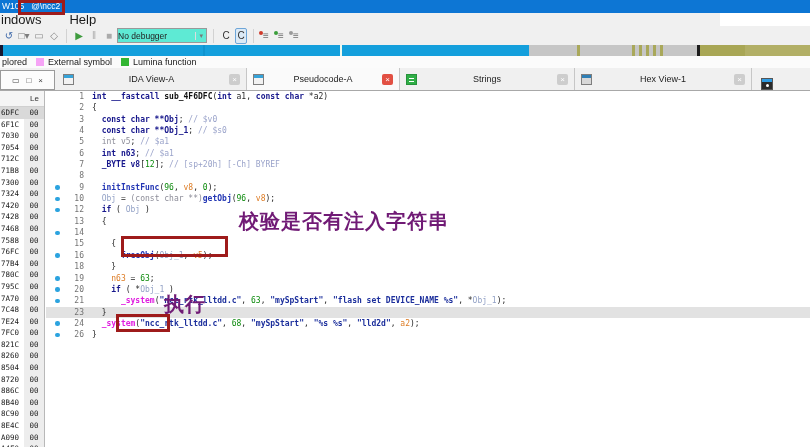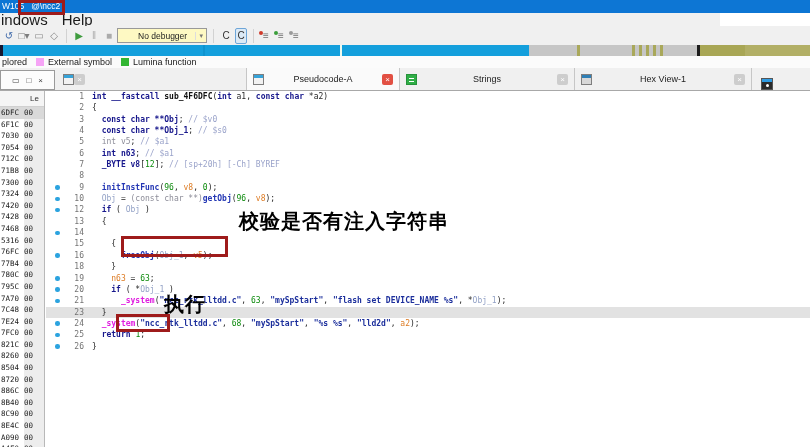--- a/index.html
+++ b/index.html
@@ -3,30 +3,30 @@
 <meta charset="utf-8">
 <style>
   html,body{margin:0;padding:0;background:#fff}
   .screen{position:relative;width:810px;height:447px;overflow:hidden;background:#fff;
           font-family:"Liberation Sans",sans-serif;-webkit-font-smoothing:antialiased}
   .screen *{box-sizing:border-box}
 
   .titlebar{position:absolute;left:0;top:0;width:810px;height:13px;background:#0d76d4;
             color:#fff;font-size:8.5px;line-height:13px;display:flex;gap:7px;padding-left:2px;white-space:pre}
   .menubar{position:absolute;left:0;top:13px;width:720px;height:13px;background:#f0f0f0;
-           font-size:15px;line-height:13px;color:#1a1a1a;display:flex;gap:14px;padding-left:1px}
+           font-size:13px;line-height:13px;color:#1a1a1a;display:flex;gap:28px;padding-left:1px}
   .toolbar{position:absolute;left:0;top:26px;width:810px;height:19px;background:#f0f0f0;
            display:flex;align-items:center;gap:2px;padding-left:3px;font-size:10px}
   .tb-group{display:flex;align-items:center;gap:3px}
   .tb-ic{display:inline-block;min-width:12px;text-align:center;font-size:10px;line-height:14px;position:relative}
   .tb-ic.boxed{border:1px solid #6ea6d8;background:#dceaf6;border-radius:2px}
   .tb-ic .tbdot{position:absolute;left:-1px;top:2px;width:4px;height:4px;border-radius:50%}
   .tb-sep{width:1px;height:14px;background:#d2d2d2;margin:0 4px}
-  .tb-combo{width:90px;height:15px;background:#fef9c3;border:1px solid #999;font-size:8.5px;
-            display:flex;align-items:center;padding-left:20px;color:#222}
+  .tb-combo{width:90px;height:15px;background:#5eead4;border:1px solid #999;font-size:8.5px;
+            display:flex;align-items:center;padding-left:0;color:#222}
   .tb-combo .arrow{margin-left:auto;color:#777;font-size:7px;padding:0 3px;border-left:1px solid #ddd}
 
   .navband{position:absolute;left:0;top:45px;width:810px;height:11px;display:flex;background:#c6c6c6}
   .navband div{height:11px}
 
   .legend{position:absolute;left:0;top:56px;width:810px;height:12px;background:#fbfbfb;
           display:flex;align-items:center;font-size:9px;color:#1a1a1a;gap:4px;padding-left:2px}
   .legend .sw{display:inline-block;width:8px;height:8px;margin-left:5px}
 
   .tabbar{position:absolute;left:0;top:68px;width:810px;height:23px;background:#f0f0f0;border-bottom:1px solid #a8a8a8}
@@ -50,41 +50,41 @@
   .tab-info::before{content:"";position:absolute;left:0;top:0;right:0;height:3px;background:#2f9be2}
   .tab-info::after{content:"";position:absolute;left:4px;top:5px;width:3px;height:3px;background:#fff;border-radius:50%}
 
   .funcpanel{position:absolute;left:0;top:91px;width:45px;height:356px;border-right:1px solid #b8b8b8;
              background:#fff;overflow:hidden}
   .fheader{height:16px;border-bottom:1px solid #d0d0d0;background:#f5f5f5;font-size:8px;color:#333;
            display:flex;align-items:center;justify-content:flex-end;padding-right:5px}
   .frow{height:11.6px;line-height:11.6px;display:flex;font-family:"DejaVu Sans Mono",monospace;font-size:7.5px;color:#1a1a1a}
   .frow.sel{background:#d9d9d9}
   .faddr{width:24px;padding-left:1px;overflow:hidden}
-  .flen{width:20px;background:#ededed;}
+  .flen{width:20px;background:#ededed;text-align:center}
   .frow.sel .flen{background:#d9d9d9}
 
   .codepane{position:absolute;left:46px;top:91px;width:764px;height:356px;background:#fff;overflow:hidden}
   .curline{position:absolute;left:0;width:100%;height:11.35px;background:#e2e2e2}
   .codelines{position:absolute;left:0;top:0;width:100%}
   .cline{position:relative;height:11.35px;line-height:11.35px;white-space:pre;
          font-family:"DejaVu Sans Mono",monospace;font-size:8px}
   .dot{position:absolute;left:9px;top:3.5px;width:4.5px;height:4.5px;border-radius:50%;background:#2ba3df}
   .lnum{position:absolute;left:18px;width:20px;text-align:right;color:#737373;font-size:8px}
   .ctext{position:absolute;left:46px;top:0}
   .c-pl{color:#1f1f1f}.c-kw{color:#17178c;font-weight:bold}.c-fnk{color:#101010;font-weight:bold}
   .c-fn{color:#2336b4;font-weight:bold}.c-ext{color:#e01ee0;font-weight:bold}
   .c-str{color:#1c2f9c;font-weight:bold}.c-num{color:#0c8a0c}.c-var{color:#dd7b23}
   .c-ob{color:#93a2c6}.c-cm{color:#9aa3ca}.c-cst{color:#8c8c98}
 
   .ann-box{position:absolute;border:3px solid #9e1b1b;z-index:60;background:transparent}
   #ann-box-title{left:18px;top:0;width:47px;height:15px}
   #ann-box-has{left:121px;top:236px;width:107px;height:21px}
   #ann-box-sys{left:116px;top:314px;width:54px;height:18px}
-  .ann-text{position:absolute;color:#000000;font-weight:bold;font-size:20px;letter-spacing:1px;z-index:55;white-space:nowrap}
+  .ann-text{position:absolute;color:#701a75;font-weight:bold;font-size:20px;letter-spacing:1px;z-index:55;white-space:nowrap}
   #ann-text-1{left:239px;top:208px}
   #ann-text-2{left:164px;top:291px}
 </style>
 </head>
 <body>
 
 <div class="screen">
 
   <div class="titlebar"><span>W105</span><span>@\ncc2</span></div>
 
@@ -158,20 +158,21 @@
 
   <div class="tabbar"></div>
   <div class="dockctl">
       <span>▭</span>
       <span>□</span>
       <span>×</span>
     </div>
   <div class="tabs">
       <div class="tab t0">
         <span class="ti view"></span>
+        <span class="tlabel">IDA View-A</span>
         <span class="tab-close">×</span>
       </div>
       <div class="tab t1 active">
         <span class="ti view"></span>
         <span class="tlabel">Pseudocode-A</span>
         <span class="tab-close red">×</span>
       </div>
       <div class="tab t2">
         <span class="ti strings"></span>
         <span class="tlabel">Strings</span>
@@ -226,21 +227,21 @@
         </div>
         <div class="frow">
           <span class="faddr">7428</span>
           <span class="flen">00</span>
         </div>
         <div class="frow">
           <span class="faddr">7468</span>
           <span class="flen">00</span>
         </div>
         <div class="frow">
-          <span class="faddr">5316</span>
+          <span class="faddr">7588</span>
           <span class="flen">00</span>
         </div>
         <div class="frow">
           <span class="faddr">76FC</span>
           <span class="flen">00</span>
         </div>
         <div class="frow">
           <span class="faddr">77B4</span>
           <span class="flen">00</span>
         </div>
@@ -328,21 +329,20 @@
         <div class="cline"><span class="lnum">13</span><span class="ctext"><span class="c-pl">  {</span></span></div>
         <div class="cline"><span class="dot"></span><span class="lnum">14</span></div>
         <div class="cline"><span class="lnum">15</span><span class="ctext"><span class="c-pl">    {</span></span></div>
         <div class="cline"><span class="dot"></span><span class="lnum">16</span><span class="ctext"><span class="c-pl">      </span><span class="c-fn">freeObj</span><span class="c-pl">(</span><span class="c-ob">Obj_1</span><span class="c-pl">, </span><span class="c-var">v5</span><span class="c-pl">);</span></span></div>
         <div class="cline"><span class="lnum">18</span><span class="ctext"><span class="c-pl">    }</span></span></div>
         <div class="cline"><span class="dot"></span><span class="lnum">19</span><span class="ctext"><span class="c-pl">    </span><span class="c-var">n63</span><span class="c-pl"> = </span><span class="c-num">63</span><span class="c-pl">;</span></span></div>
         <div class="cline"><span class="dot"></span><span class="lnum">20</span><span class="ctext"><span class="c-pl">    </span><span class="c-kw">if</span><span class="c-pl"> ( *</span><span class="c-ob">Obj_1</span><span class="c-pl"> )</span></span></div>
         <div class="cline"><span class="dot"></span><span class="lnum">21</span><span class="ctext"><span class="c-pl">      </span><span class="c-ext">_system</span><span class="c-pl">(</span><span class="c-str">"ncc_rtk_lltdd.c"</span><span class="c-pl">, </span><span class="c-num">63</span><span class="c-pl">, </span><span class="c-str">"mySpStart"</span><span class="c-pl">, </span><span class="c-str">"flash set DEVICE_NAME %s"</span><span class="c-pl">, *</span><span class="c-ob">Obj_1</span><span class="c-pl">);</span></span></div>
         <div class="cline"><span class="lnum">23</span><span class="ctext"><span class="c-pl">  }</span></span></div>
         <div class="cline"><span class="dot"></span><span class="lnum">24</span><span class="ctext"><span class="c-pl">  </span><span class="c-ext">_system</span><span class="c-pl">(</span><span class="c-str">"ncc_rtk_lltdd.c"</span><span class="c-pl">, </span><span class="c-num">68</span><span class="c-pl">, </span><span class="c-str">"mySpStart"</span><span class="c-pl">, </span><span class="c-str">"%s %s"</span><span class="c-pl">, </span><span class="c-str">"lld2d"</span><span class="c-pl">, </span><span class="c-var">a2</span><span class="c-pl">);</span></span></div>
-        <div class="cline"><span class="dot"></span><span class="lnum">25</span><span class="ctext"><span class="c-pl">  </span><span class="c-kw">return</span><span class="c-pl"> </span><span class="c-num">1</span><span class="c-pl">;</span></span></div>
         <div class="cline"><span class="dot"></span><span class="lnum">26</span><span class="ctext"><span class="c-pl">}</span></span></div>
       </div>
   </div>
 
   <div class="ann-box" id="ann-box-title"></div>
   <div class="ann-box" id="ann-box-has"></div>
   <div class="ann-box" id="ann-box-sys"></div>
   <div class="ann-text" id="ann-text-1">校验是否有注入字符串</div>
   <div class="ann-text" id="ann-text-2">执行</div>
 

